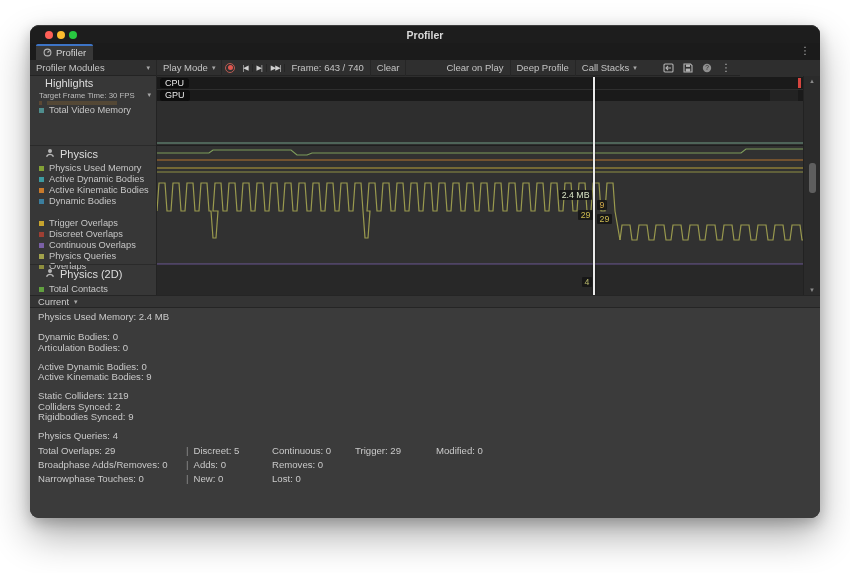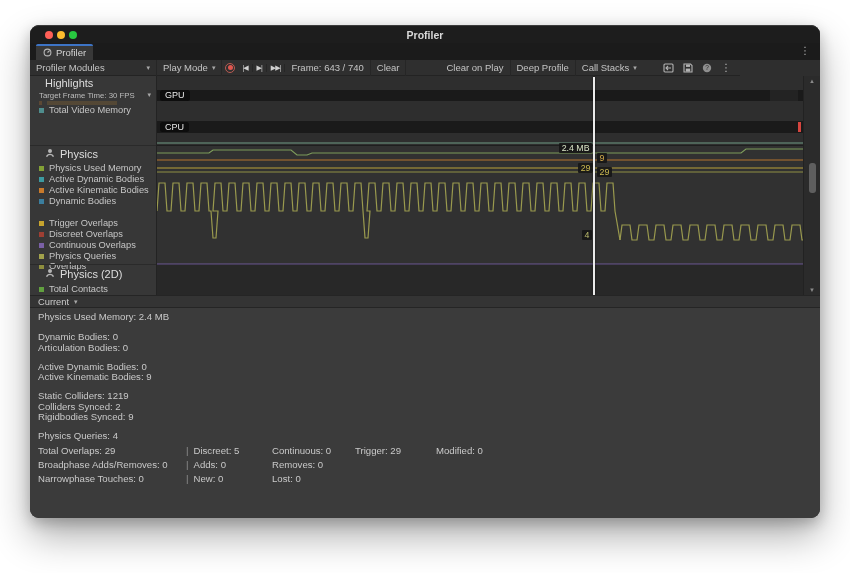--- a/index.html
+++ b/index.html
@@ -65,29 +65,29 @@
 
   
   .chart { position:absolute; left:127px; top:0; width:646px; height:219px;
            background:#2f2f2f; overflow:hidden; }
   .region { position:absolute; left:0; width:646px; }
   .r1 { top:0; height:69px; background:#2e2e2e; }
   .r2 { top:69px; height:119px; background:#313131; border-top:1px solid #1e1e1e; }
   .r3 { top:188px; height:31px; background:#282828; border-top:1px solid #1e1e1e; }
   #chart-svg { position:absolute; left:0; top:0; z-index:2; }
   .track { position:absolute; left:0; width:646px; height:11.5px; background:#1a1a1a; z-index:3; }
-  .track-cpu { top:1px;margin-top:44px; } .track-gpu { top:13.5px; }
+  .track-cpu { top:1px; } .track-gpu { top:13.5px; }
   .track-chip { position:absolute; left:3px; top:0.5px; background:#0d0d0d; color:#e8e8e8;
                 font-size:9px; line-height:10.5px; padding:0 5px; border-radius:2.5px; }
   .cpu-endmark { position:absolute; right:2px; top:0.5px; width:3px; height:10.5px; background:#d5453f; }
   .gpu-endblock { position:absolute; right:5px; top:0.5px; width:28px; height:10.5px; background:#232323; }
   .playhead { position:absolute; left:436px; top:1px; width:2px; height:218px;
               background:#eaeaea; z-index:4; box-shadow:0 0 2px rgba(0,0,0,.6); }
   .chip { position:absolute; z-index:5; background:rgba(22,22,22,.92); font-size:8.8px;
-          line-height:10px; padding:0 2.5px; border-radius:1px; white-space:nowrap; }
+          line-height:10px; padding:0 2.5px; border-radius:1px; white-space:nowrap;margin-top:47px; }
   .chip-mb { right:211px; top:67px; }
   .chip-9  { left:440px; top:77px; }
   .chip-29a{ right:210px; top:87px; }
   .chip-29b{ left:440px; top:91px; }
   .chip-4  { right:211px; top:154px; }
 
   
   .gutter { position:absolute; left:773px; top:0; width:17px; height:219px;
             background:#2b2b2b; border-left:1px solid #222; }
   .sb-arrow { position:absolute; left:0; width:16px; text-align:center; font-size:6px; color:#8a8a8a; }

